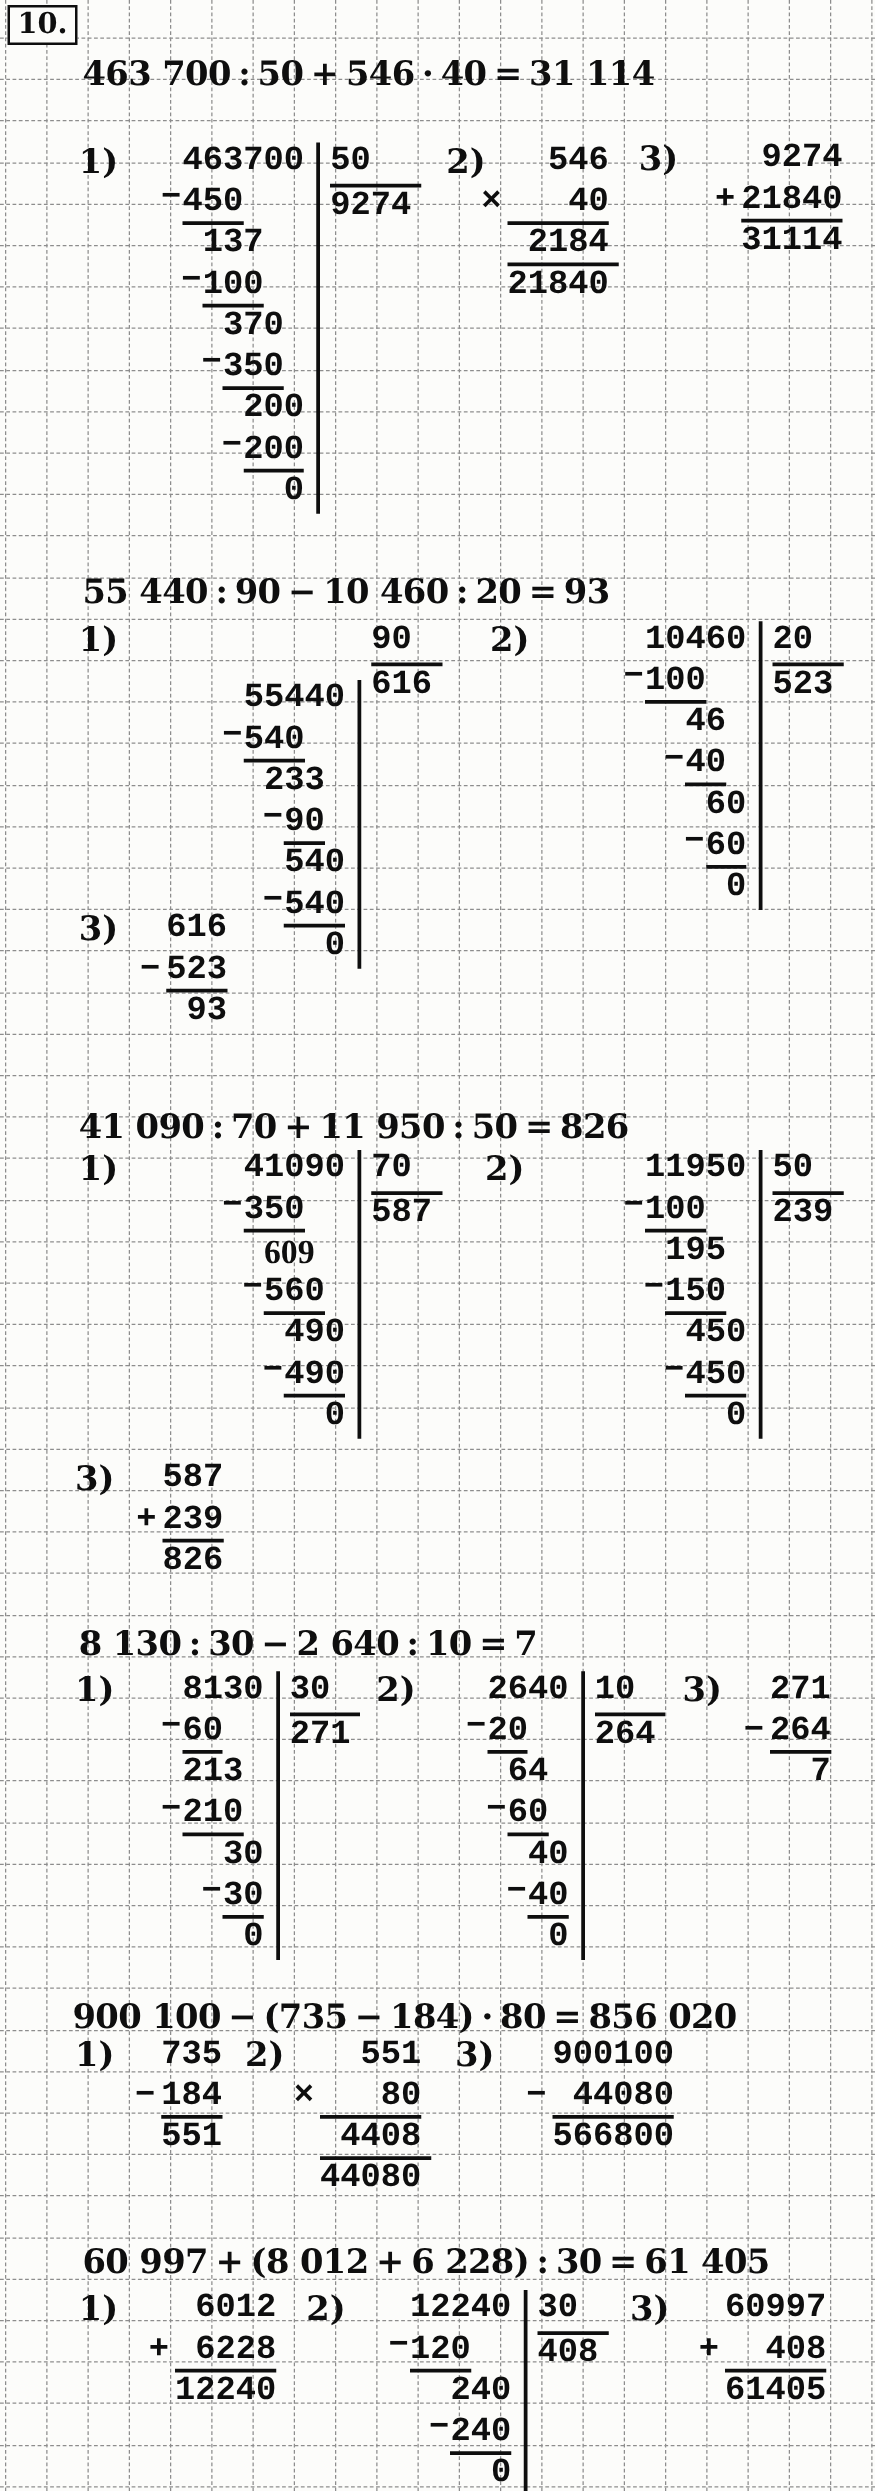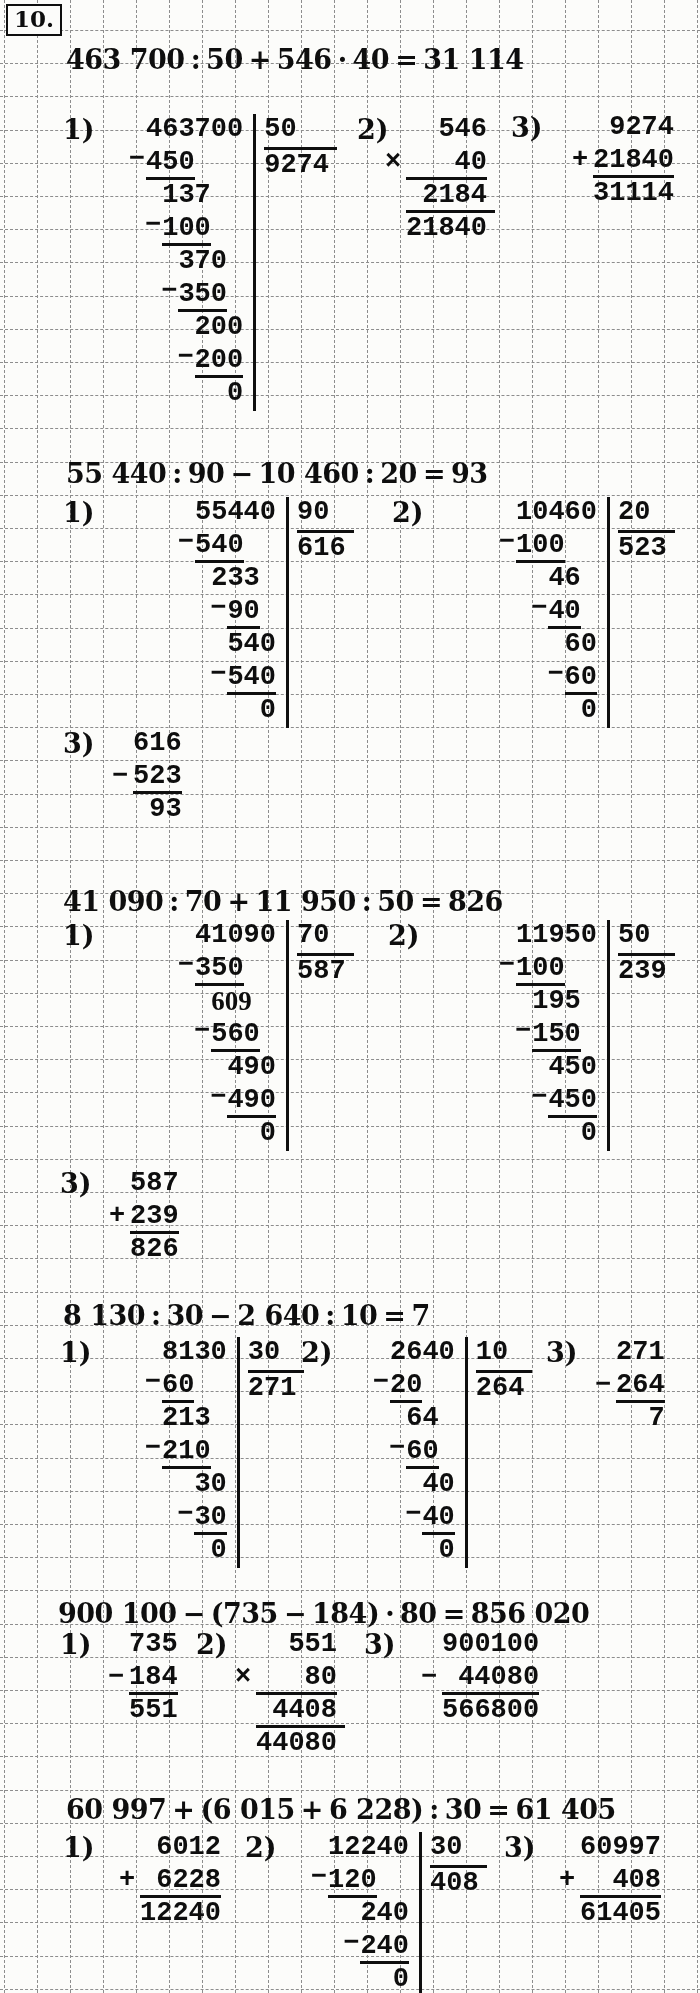--- a/index.html
+++ b/index.html
@@ -169,21 +169,21 @@
         </div>
         <div class="crow">
           <span class="opc"></span>
           <span class="fld" style="width: 81px;">31114</span>
         </div>
       </div>
       <div class="eq" style="left: 66px; top: 458px;"><span class="tok">55 440</span><span class="tok">:</span><span class="tok">90</span><span class="tok">−</span><span class="tok">10 460</span><span class="tok">:</span><span class="tok">20</span><span class="tok">=</span><span class="tok">93</span></div>
       <div class="plabel" style="left: 63px; top: 497px;">1)</div>
       <div class="work" style="left: 195px; top: 497px;">
         <div class="division">
-          <div class="ldiv" style="width: 81px;">
+          <div class="ldiv" style="width: 81px; margin-top: 47px;">
             <div class="drow"><span class="dg">55440</span></div>
             <div class="drow"><span class="ds" style="margin-left: 0px;"><span class="mn">−</span><span class="dg u">540</span></span></div>
             <div class="drow"><span class="ds" style="margin-left: 16.2px;"><span class="dg">233</span></span></div>
             <div class="drow"><span class="ds" style="margin-left: 32.4px;"><span class="mn">−</span><span class="dg u">90</span></span></div>
             <div class="drow"><span class="ds" style="margin-left: 32.4px;"><span class="dg">540</span></span></div>
             <div class="drow"><span class="ds" style="margin-left: 32.4px;"><span class="mn">−</span><span class="dg u">540</span></span></div>
             <div class="drow"><span class="ds" style="margin-left: 64.8px;"><span class="dg">0</span></span></div>
           </div>
           <div class="rdiv">
             <div class="drow divl" style="width: 56.6px;"><span class="dg">90</span></div>
@@ -271,21 +271,21 @@
           <span class="opc">+</span>
           <span class="fld u" style="width: 48.6px;">239</span>
         </div>
         <div class="crow">
           <span class="opc"></span>
           <span class="fld" style="width: 48.6px;">826</span>
         </div>
       </div>
       <div class="eq" style="left: 63px; top: 1300px;"><span class="tok">8 130</span><span class="tok">:</span><span class="tok">30</span><span class="tok">−</span><span class="tok">2 640</span><span class="tok">:</span><span class="tok">10</span><span class="tok">=</span><span class="tok">7</span></div>
       <div class="plabel" style="left: 60px; top: 1337px;">1)</div>
-      <div class="work" style="left: 162px; top: 1337px;">
+      <div class="work" style="left: 146px; top: 1337px;">
         <div class="division">
           <div class="ldiv" style="width: 64.8px;">
             <div class="drow"><span class="dg">8130</span></div>
             <div class="drow"><span class="ds" style="margin-left: 0px;"><span class="mn">−</span><span class="dg u">60</span></span></div>
             <div class="drow"><span class="ds" style="margin-left: 0px;"><span class="dg">213</span></span></div>
             <div class="drow"><span class="ds" style="margin-left: 0px;"><span class="mn">−</span><span class="dg u">210</span></span></div>
             <div class="drow"><span class="ds" style="margin-left: 32.4px;"><span class="dg">30</span></span></div>
             <div class="drow"><span class="ds" style="margin-left: 32.4px;"><span class="mn">−</span><span class="dg u">30</span></span></div>
             <div class="drow"><span class="ds" style="margin-left: 48.6px;"><span class="dg">0</span></span></div>
           </div>
@@ -371,21 +371,21 @@
         </div>
         <div class="crow">
           <span class="opc">−</span>
           <span class="fld u" style="width: 97.2px;">44080</span>
         </div>
         <div class="crow">
           <span class="opc"></span>
           <span class="fld" style="width: 97.2px;">566800</span>
         </div>
       </div>
-      <div class="eq" style="left: 66px; top: 1794px;"><span class="tok">60 997</span><span class="tok">+</span><span class="tok">(6 015</span><span class="tok">+</span><span class="tok">6 228)</span><span class="tok">:</span><span class="tok">30</span><span class="tok">=</span><span class="tok">61 405</span></div>
+      <div class="eq" style="left: 66px; top: 1794px;"><span class="tok">60 997</span><span class="tok">+</span><span class="tok">(8 012</span><span class="tok">+</span><span class="tok">6 228)</span><span class="tok">:</span><span class="tok">30</span><span class="tok">=</span><span class="tok">61 405</span></div>
       <div class="plabel" style="left: 63px; top: 1832px;">1)</div>
       <div class="work" style="left: 119px; top: 1832px;">
         <div class="crow">
           <span class="opc"></span>
           <span class="fld" style="width: 81px;">6012</span>
         </div>
         <div class="crow">
           <span class="opc">+</span>
           <span class="fld u" style="width: 81px; font-family: Liberation Mono, monospace;">6228</span>
         </div>

